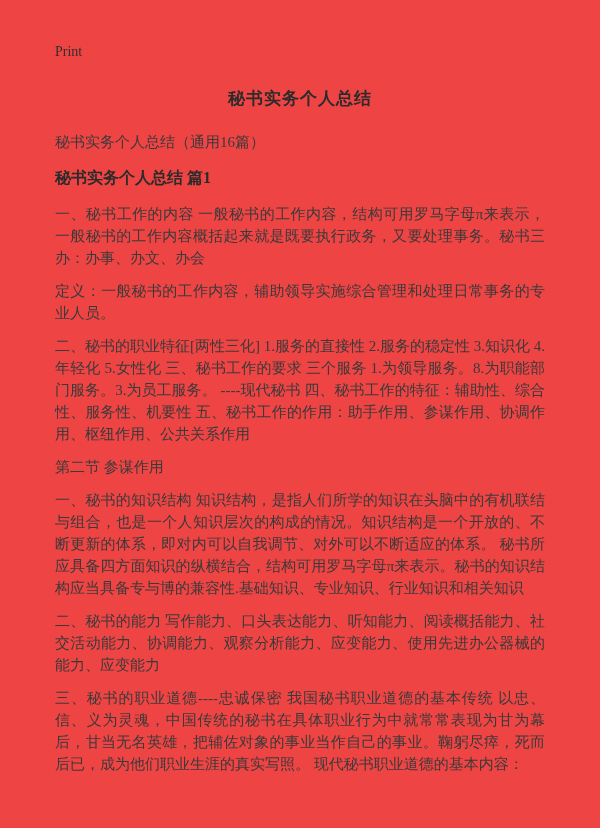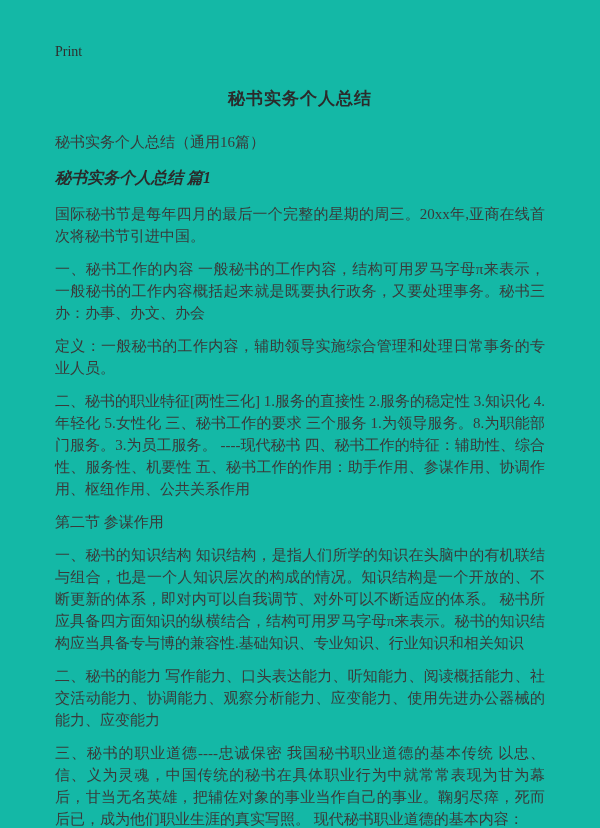--- a/index.html
+++ b/index.html
@@ -13,21 +13,21 @@
     overflow: hidden;
     font-family: "Liberation Serif", "DejaVu Serif", serif;
     color: #3a3a3a;
     -webkit-font-smoothing: antialiased;
   }
   .page {
     box-sizing: border-box;
     width: 600px;
     height: 828px;
     padding: 42px 55px 20px 55px;
-    background: #14b8a6;
+    background: #ef4444;
   }
   .print-link {
     display: inline-block;
     font-size: 14px;
     line-height: 16px;
     color: #2f2f2f;
     margin: 0 0 4px 0;
     cursor: pointer;
     text-decoration: none;
   }
@@ -46,21 +46,20 @@
     line-height: 21px;
     font-weight: normal;
     color: #3a3a3a;
   }
   h2.section-heading {
     margin: 0 0 15px 0;
     font-size: 16px;
     line-height: 21px;
     font-weight: bold;
     color: #2b2b2b;
-    font-style: italic;
   }
   p.body-par {
     margin: 0 0 11px 0;
     font-size: 15px;
     line-height: 22px;
     text-align: justify;
     text-justify: inter-ideograph;
     color: #3a3a3a;
     word-break: break-all;
   }
@@ -71,21 +70,20 @@
 <div class="page">
 
   <a class="print-link">Print</a>
 
   <h1 class="doc-title">秘书实务个人总结</h1>
 
   <p class="doc-subtitle">秘书实务个人总结（通用16篇）</p>
 
   <h2 class="section-heading">秘书实务个人总结 篇1</h2>
 
-  <p class="body-par">国际秘书节是每年四月的最后一个完整的星期的周三。20xx年,亚商在线首次将秘书节引进中国。</p>
   <p class="body-par">一、秘书工作的内容 一般秘书的工作内容，结构可用罗马字母π来表示，一般秘书的工作内容概括起来就是既要执行政务，又要处理事务。秘书三办：办事、办文、办会</p>
   <p class="body-par">定义：一般秘书的工作内容，辅助领导实施综合管理和处理日常事务的专业人员。</p>
   <p class="body-par">二、秘书的职业特征[两性三化] 1.服务的直接性 2.服务的稳定性 3.知识化 4.年轻化 5.女性化 三、秘书工作的要求 三个服务 1.为领导服务。8.为职能部门服务。3.为员工服务。 ----现代秘书 四、秘书工作的特征：辅助性、综合性、服务性、机要性 五、秘书工作的作用：助手作用、参谋作用、协调作用、枢纽作用、公共关系作用</p>
   <p class="body-par">第二节 参谋作用</p>
   <p class="body-par">一、秘书的知识结构 知识结构，是指人们所学的知识在头脑中的有机联结与组合，也是一个人知识层次的构成的情况。知识结构是一个开放的、不断更新的体系，即对内可以自我调节、对外可以不断适应的体系。 秘书所应具备四方面知识的纵横结合，结构可用罗马字母π来表示。秘书的知识结构应当具备专与博的兼容性.基础知识、专业知识、行业知识和相关知识</p>
   <p class="body-par">二、秘书的能力 写作能力、口头表达能力、听知能力、阅读概括能力、社交活动能力、协调能力、观察分析能力、应变能力、使用先进办公器械的能力、应变能力</p>
   <p class="body-par">三、秘书的职业道德----忠诚保密 我国秘书职业道德的基本传统 以忠、信、义为灵魂，中国传统的秘书在具体职业行为中就常常表现为甘为幕后，甘当无名英雄，把辅佐对象的事业当作自己的事业。鞠躬尽瘁，死而后已，成为他们职业生涯的真实写照。 现代秘书职业道德的基本内容：</p>
   
   
   

